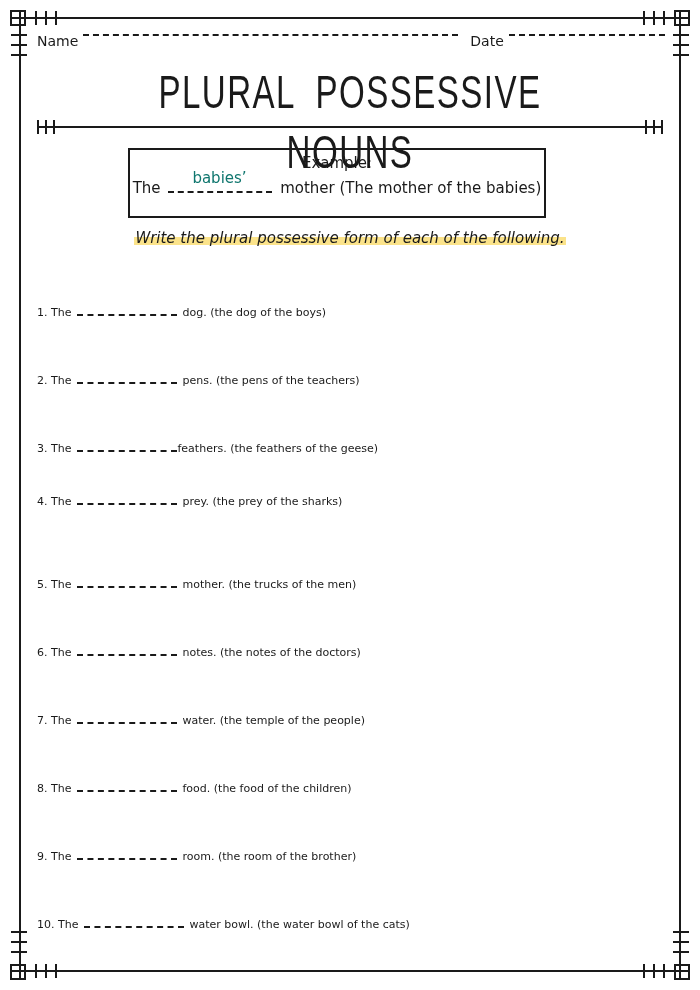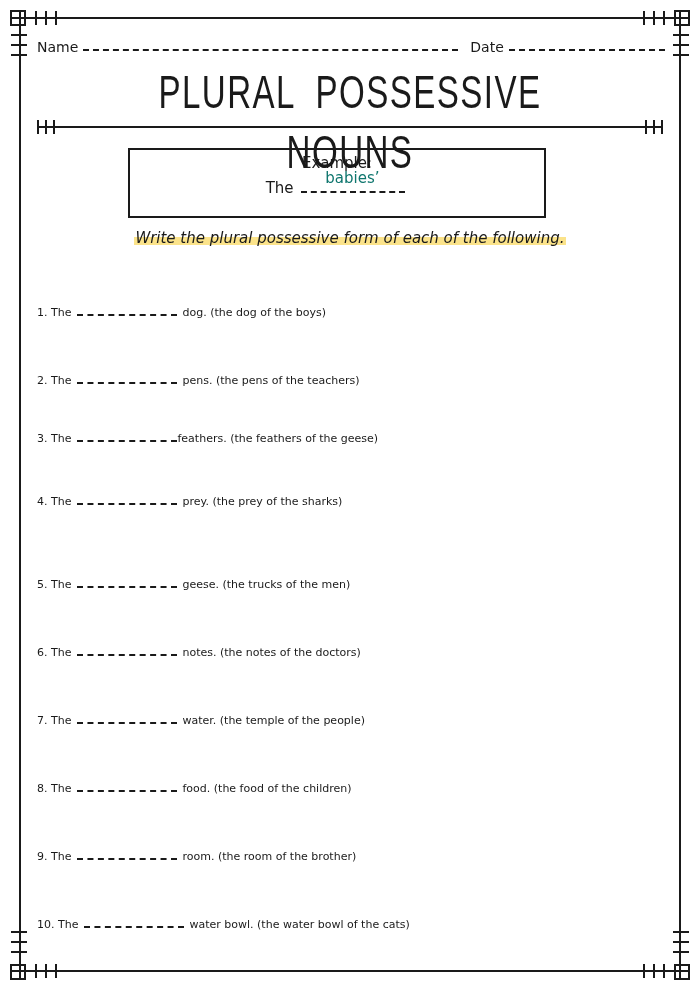--- a/index.html
+++ b/index.html
@@ -4,21 +4,21 @@
   <style>
     html, body { margin: 0; padding: 0; background: #ffffff; }
     body {
       width: 700px; height: 990px; position: relative; overflow: hidden;
       font-family: "DejaVu Sans", sans-serif; color: #1a1a1a;
     }
     .frame-svg { position: absolute; left: 0; top: 0; width: 700px; height: 990px; pointer-events: none; }
 
     .header-row {
       position: absolute; top: 33px; left: 37px; width: 628px; height: 22px;
-      font-size: 14px; display: flex; align-items: flex-end; white-space: nowrap;
+      font-size: 14px; display: flex; align-items: flex-start; white-space: nowrap;
     }
     .header-row .lbl { margin-right: 5px; }
     .header-row .name-line { width: 375px; border-bottom: 2px dashed #1a1a1a; margin-bottom: 4px; height: 1px; margin-right: 12px; }
     .header-row .date-line { flex: 1; border-bottom: 2px dashed #1a1a1a; margin-bottom: 4px; height: 1px; }
 
     .title {
       position: absolute; top: 62px; left: 0; width: 700px; text-align: center;
       font-family: "Liberation Sans", sans-serif; font-size: 46px; font-weight: normal;
       letter-spacing: 2px; transform: scaleX(0.72); transform-origin: center;
       word-spacing: 14px; line-height: 60px;
@@ -125,51 +125,52 @@
 
 <div class="title">PLURAL POSSESSIVE NOUNS</div>
 
 <div class="example-box">
   <div class="ex-label">Example:</div>
   <div class="ex-line">
     <span>The</span>
     <span class="blank">
       <span class="answer">babies’</span>
     </span>
+    <span>mother (The mother of the babies)</span>
   </div>
 </div>
 
 <div class="instruction">
   <span>Write the plural possessive form of each of the following.</span>
 </div>
 
 <div class="questions">
   <div class="q" style="top:2px">
     <span>1.</span>
     <span>The</span><span class="blank"></span><span>dog.</span>
     <span>(the dog of the boys)</span>
   </div>
   <div class="q" style="top:70px">
     <span>2.</span>
     <span>The</span><span class="blank"></span><span>pens.</span>
     <span>(the pens of the teachers)</span>
   </div>
-  <div class="q" style="top:128px">
+  <div class="q" style="top:138px">
     <span>3.</span>
     <span>The</span><span class="blank" style="margin-right:0"></span><span>feathers.</span>
     <span>(the feathers of the geese)</span>
   </div>
   <div class="q" style="top:191px">
     <span>4.</span>
     <span>The</span><span class="blank"></span><span>prey.</span>
     <span>(the prey of the sharks)</span>
   </div>
   <div class="q" style="top:274px">
     <span>5.</span>
-    <span>The</span><span class="blank"></span><span>geese.</span>
+    <span>The</span><span class="blank"></span><span>mother.</span>
     <span>(the trucks of the men)</span>
   </div>
   <div class="q" style="top:342px">
     <span>6.</span>
     <span>The</span><span class="blank"></span><span>notes.</span>
     <span>(the notes of the doctors)</span>
   </div>
   <div class="q" style="top:410px">
     <span>7.</span>
     <span>The</span><span class="blank"></span><span>water.</span>

